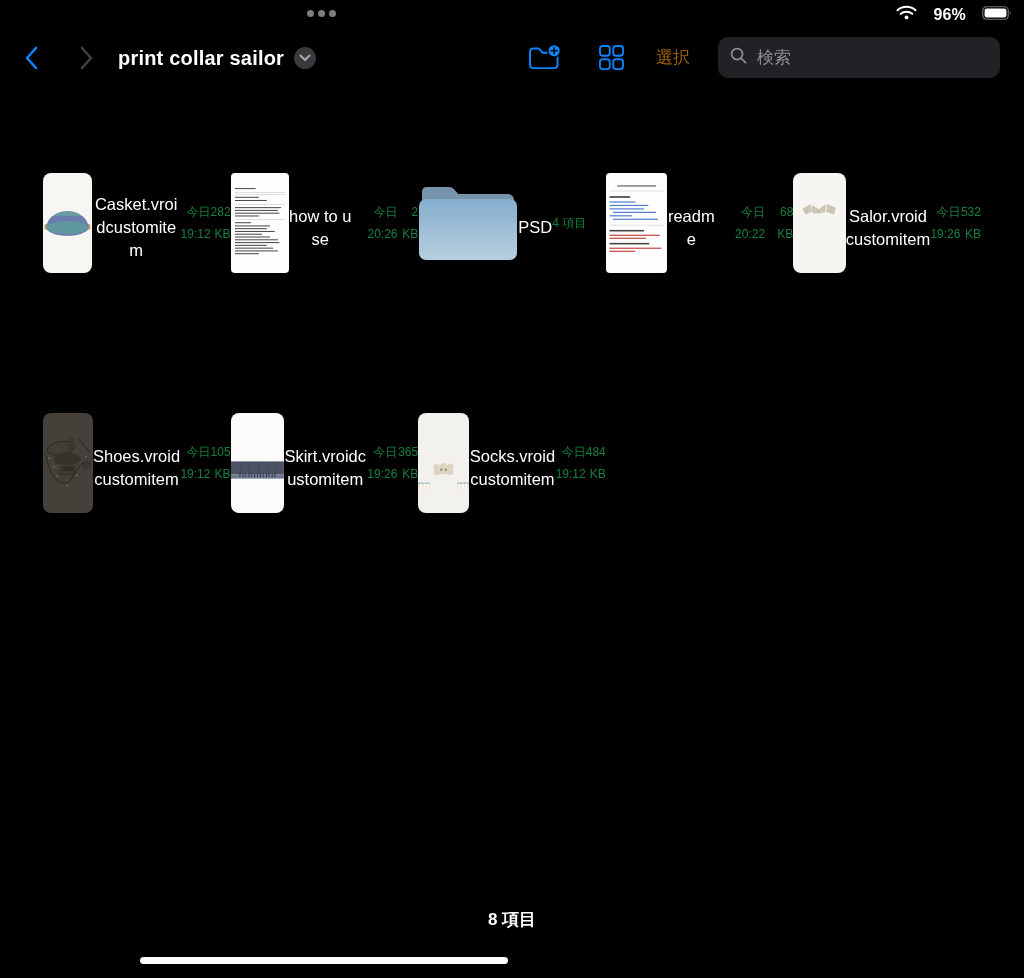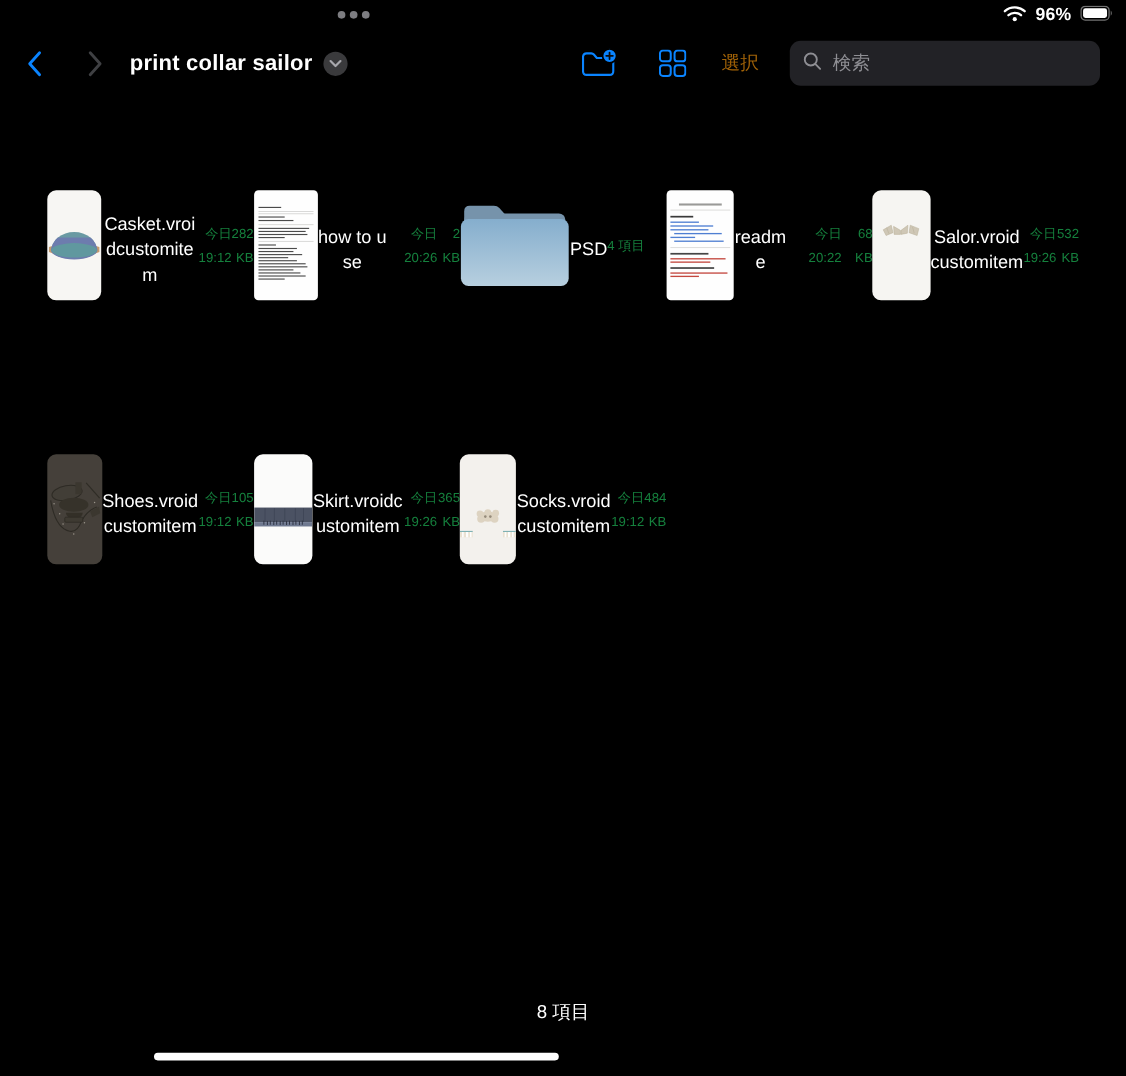--- a/index.html
+++ b/index.html
@@ -4,21 +4,21 @@
 <style>
   html,body{margin:0;padding:0;}
   body{
     width:1024px;height:978px;background:#000;position:relative;overflow:hidden;
     font-family:"Liberation Sans",sans-serif;color:#fff;
     -webkit-font-smoothing:antialiased;
   }
   
   .dots{position:absolute;left:307px;top:10px;display:flex;gap:4px;}
   .dot{width:7px;height:7px;border-radius:50%;background:#7d7d81;}
-  .status-right{position:absolute;right:12px;top:5px;display:flex;gap:8px;
+  .status-right{position:absolute;right:12px;top:5px;display:flex;align-items:center;gap:16px;
     font-size:16px;font-weight:700;letter-spacing:.2px;}
   
   .nav-left{position:absolute;left:24px;top:43px;display:flex;align-items:center;height:30px;}
   .fwd{margin-left:42px;}
   .nav-title{font-size:20px;font-weight:700;margin-left:24px;letter-spacing:.2px;}
   .title-menu{width:22px;height:22px;border-radius:50%;background:#3a3a3c;display:flex;
     align-items:center;justify-content:center;margin-left:10px;cursor:pointer;}
   .nav-right{position:absolute;right:24px;top:37px;display:flex;align-items:center;height:41px;}
   .icon-btn{display:flex;align-items:center;justify-content:center;cursor:pointer;}
   .grid-btn{margin-left:38px;}
@@ -40,21 +40,21 @@
   .k-readme-doc{width:71px;background:#fefefe;border-radius:4px;}
   .k-salor{width:100px;background:#f6f5f2;border-radius:8px;}
   .k-shoes{width:97px;background:#45403a;border-radius:8px;}
   .k-skirt{width:100px;background:#fbfbfa;border-radius:8px;}
   .k-socks{width:100px;background:#f3f1ed;border-radius:8px;}
   .fname{margin-top:9px;font-size:16.5px;line-height:23px;max-width:152px;text-align:center;
     word-break:break-all;color:#fff;}
   .fmeta{font-size:12px;line-height:22px;color:#15803d;text-align:right;}
   
   .footer-count{position:absolute;top:908px;left:0;width:100%;text-align:center;
-    font-size:17px;font-weight:400;}
+    font-size:17px;font-weight:700;}
   .home-indicator{position:absolute;left:140px;top:957px;width:368px;height:7px;
     border-radius:4px;background:#fff;cursor:grab;}
 </style>
 </head>
 <body>
 
 <div class="dots">
   <span class="dot"></span>
   <span class="dot"></span>
   <span class="dot"></span>

